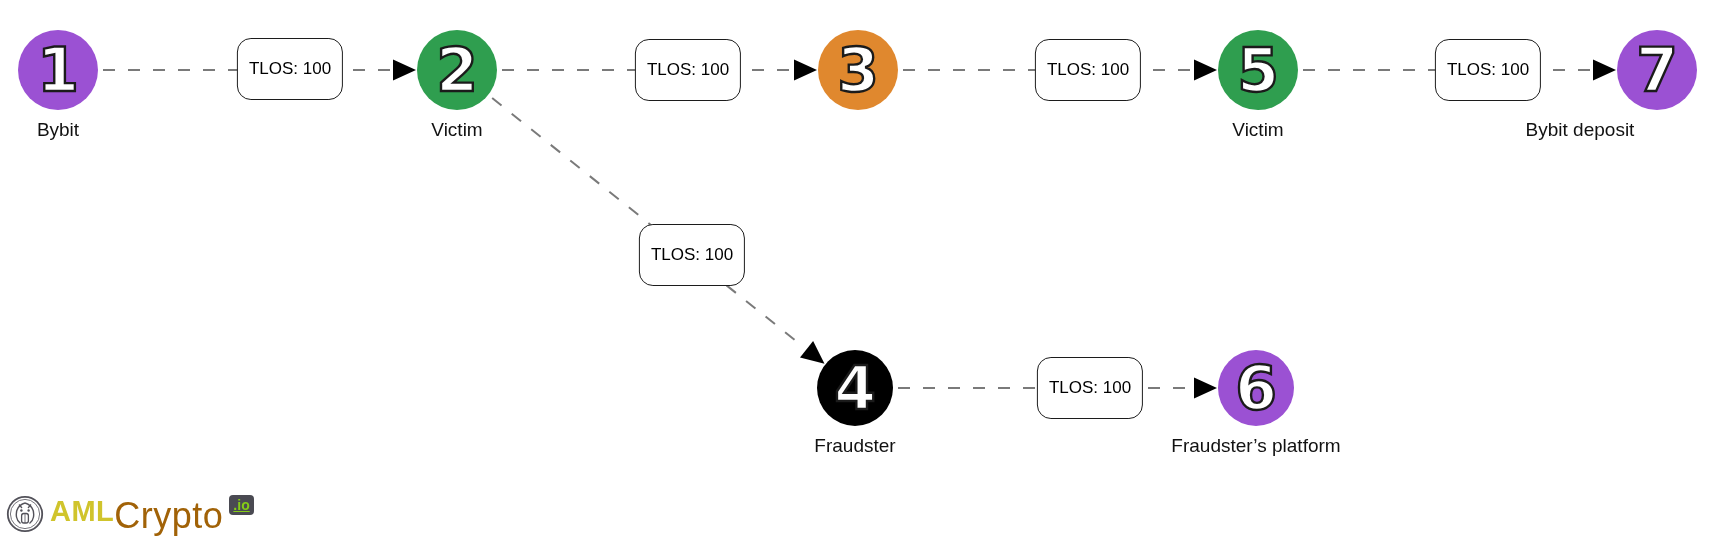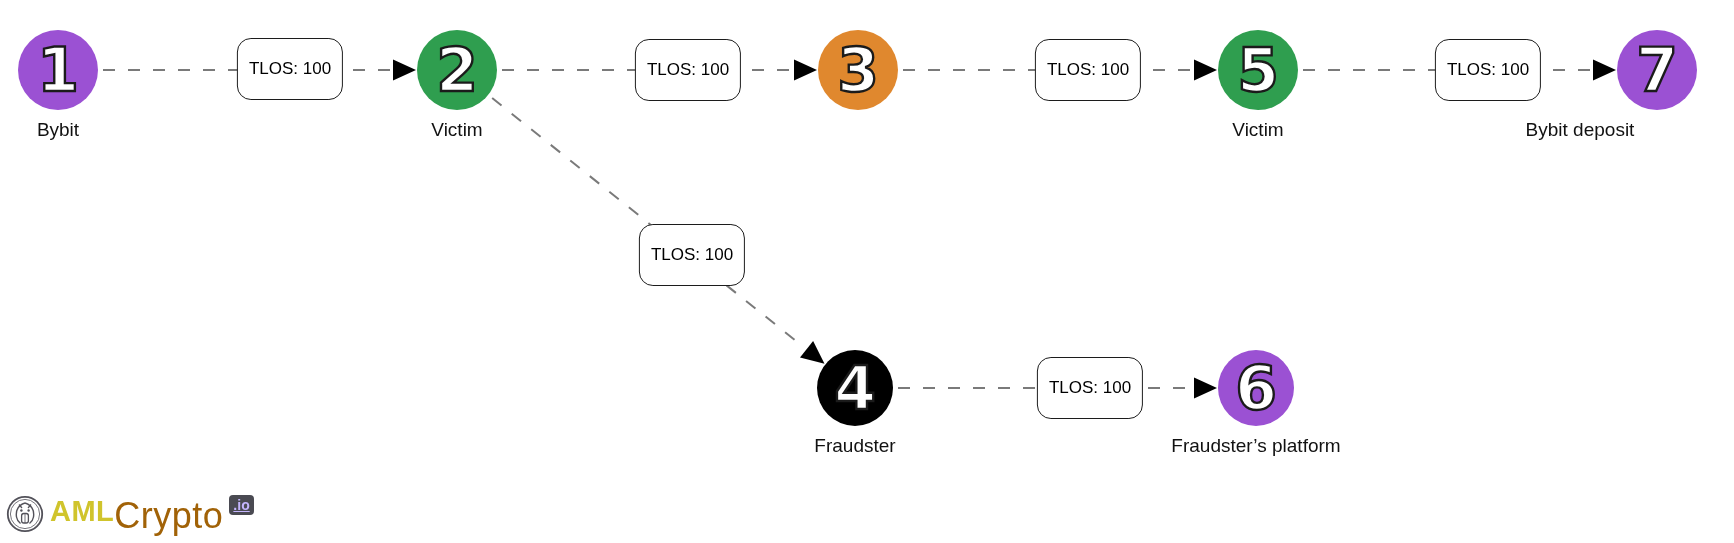--- a/index.html
+++ b/index.html
@@ -32,21 +32,21 @@
     white-space:nowrap;
   }
   #logo{
     position:absolute;left:6px;top:495px;height:38px;z-index:3;
     display:flex;align-items:flex-start;
   }
   #logo .emblem{margin-right:6px;}
   #logo .aml{font-size:29px;font-weight:bold;color:#d0c42c;letter-spacing:0.5px;}
   #logo .crypto{font-size:36px;font-weight:400;color:#a16207;letter-spacing:0.5px;}
   #logo .io-badge{
-    background:#4a4a52;color:#c4b5fd;border-radius:4px;
+    background:#4a4a52;color:#84cc16;border-radius:4px;
     font-size:14px;font-weight:bold;padding:2px 4px;margin-left:6px;
     text-decoration:underline;
   }
 </style>
 </head>
 <body>
 
 <div id="canvas">
   <svg id="edge-svg" width="1734" height="543" viewBox="0 0 1734 543">
       <line x1="103" y1="70" x2="390" y2="70" stroke="#7a7a7a" stroke-width="2" stroke-dasharray="12 13"></line>

